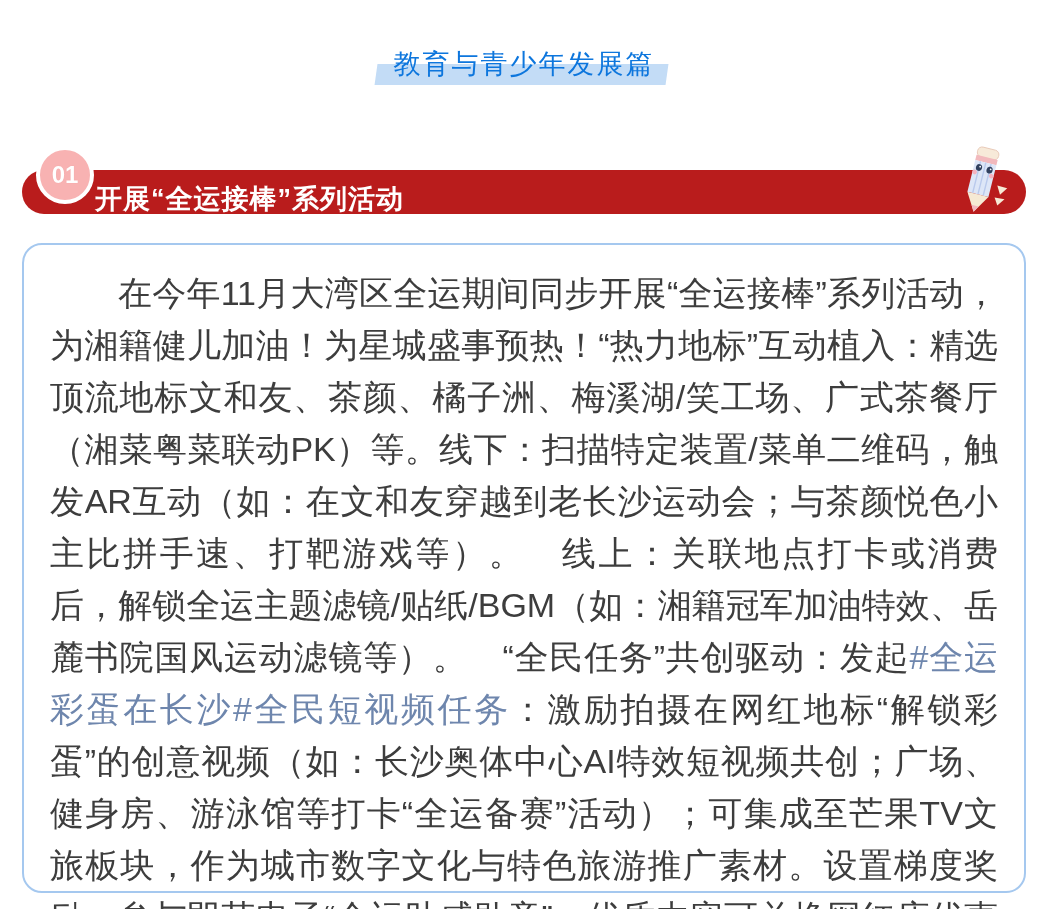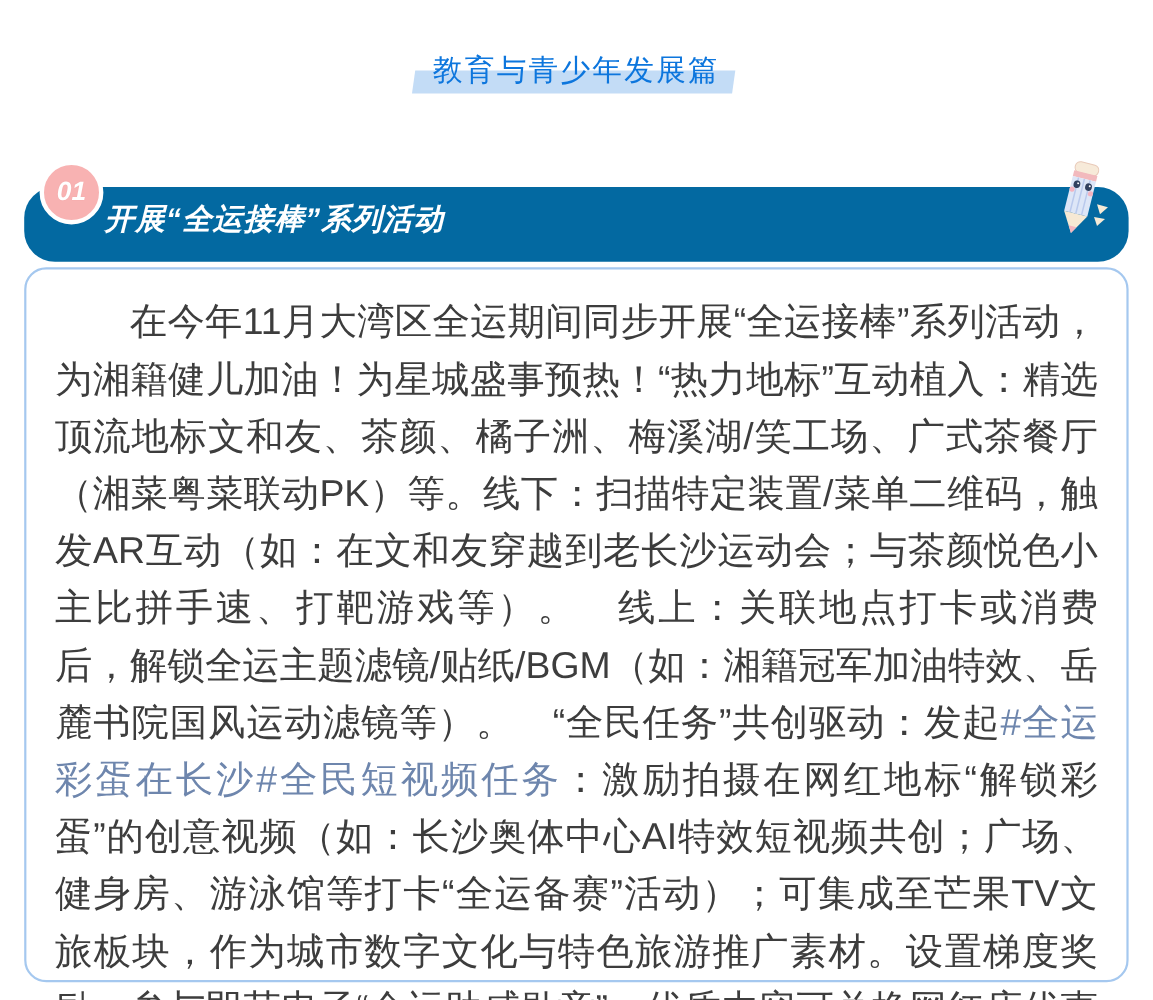--- a/index.html
+++ b/index.html
@@ -50,24 +50,23 @@
     letter-spacing: 2px;
     color: #0d76dd;
   }
 
   
   .banner {
     position: absolute;
     left: 22px;
     top: 170px;
     width: 1004px;
-    height: 68px;
-    background: #0369a1;
+    height: 44px;
+    background: #b91c1c;
     border-radius: 28px;
-    font-style: italic;
   }
   .badge {
     position: absolute;
     left: 14px;
     top: -24px;
     width: 50px;
     height: 50px;
     border-radius: 50%;
     background: #f8b2b2;
     border: 4px solid #ffffff;

